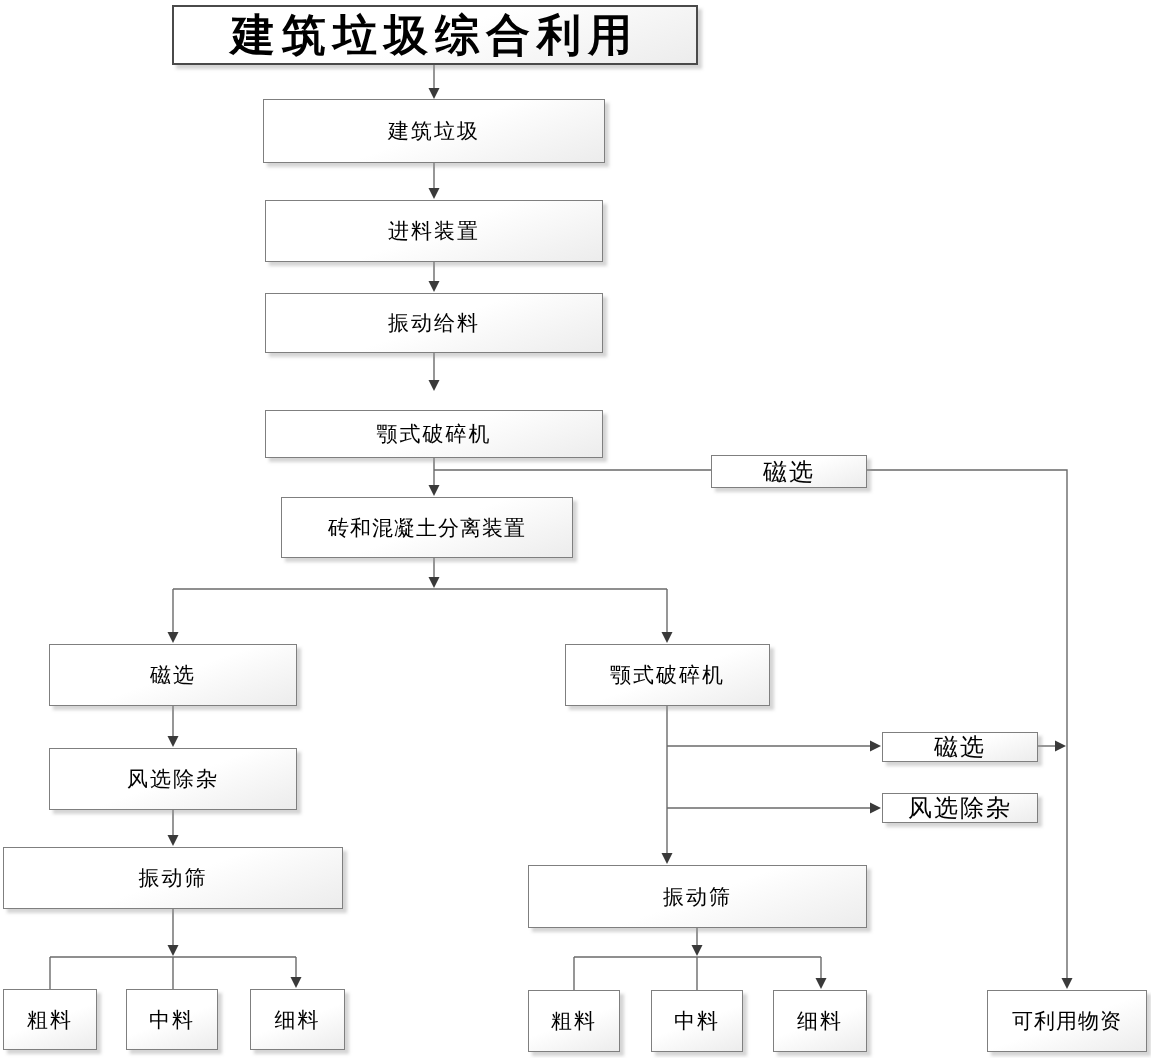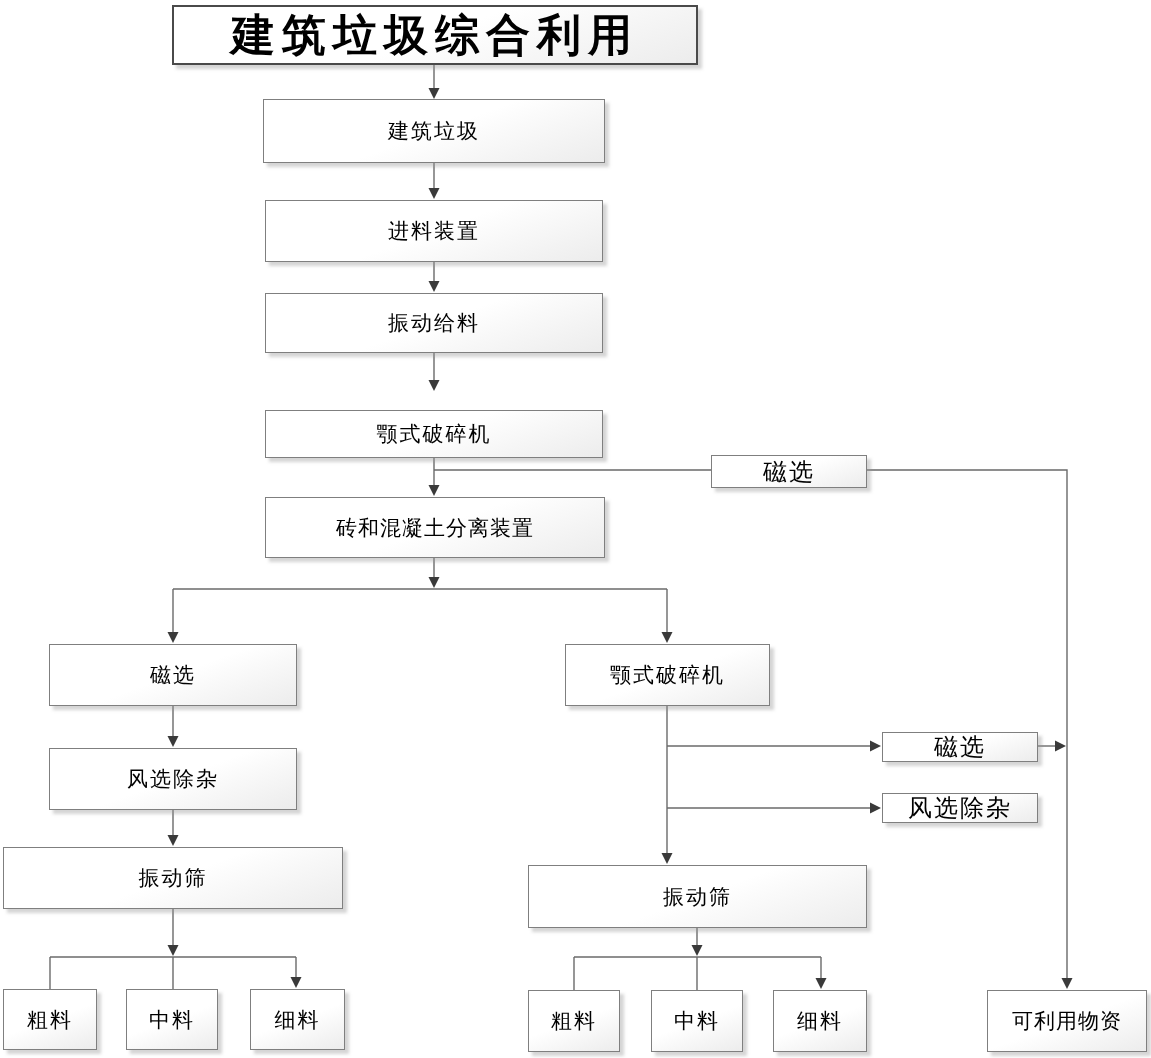--- a/index.html
+++ b/index.html
@@ -115,21 +115,21 @@
   <div class="node" style="left:263px;top:99px;width:342px;height:64px">建筑垃圾</div>
 
   <div class="node" style="left:265px;top:293px;width:338px;height:60px">振动给料</div>
 
   <div class="node" style="left:265px;top:200px;width:338px;height:62px">进料装置</div>
 
   <div class="node" style="left:265px;top:410px;width:338px;height:48px">颚式破碎机</div>
 
   <div class="node small" style="left:711px;top:455px;width:156px;height:33px">磁选</div>
 
-  <div class="node tight" style="left:265px;top:497px;width:340px;height:61px">砖和混凝土分离装置</div>
+  <div class="node tight" style="left:281px;top:497px;width:292px;height:61px">砖和混凝土分离装置</div>
 
   <div class="node" style="left:49px;top:644px;width:248px;height:62px">磁选</div>
 
   <div class="node" style="left:49px;top:748px;width:248px;height:62px">风选除杂</div>
 
   <div class="node" style="left:3px;top:847px;width:340px;height:62px">振动筛</div>
 
   <div class="node" style="left:3px;top:989px;width:94px;height:61px">粗料</div>
 
   <div class="node" style="left:126px;top:989px;width:92px;height:61px">中料</div>

